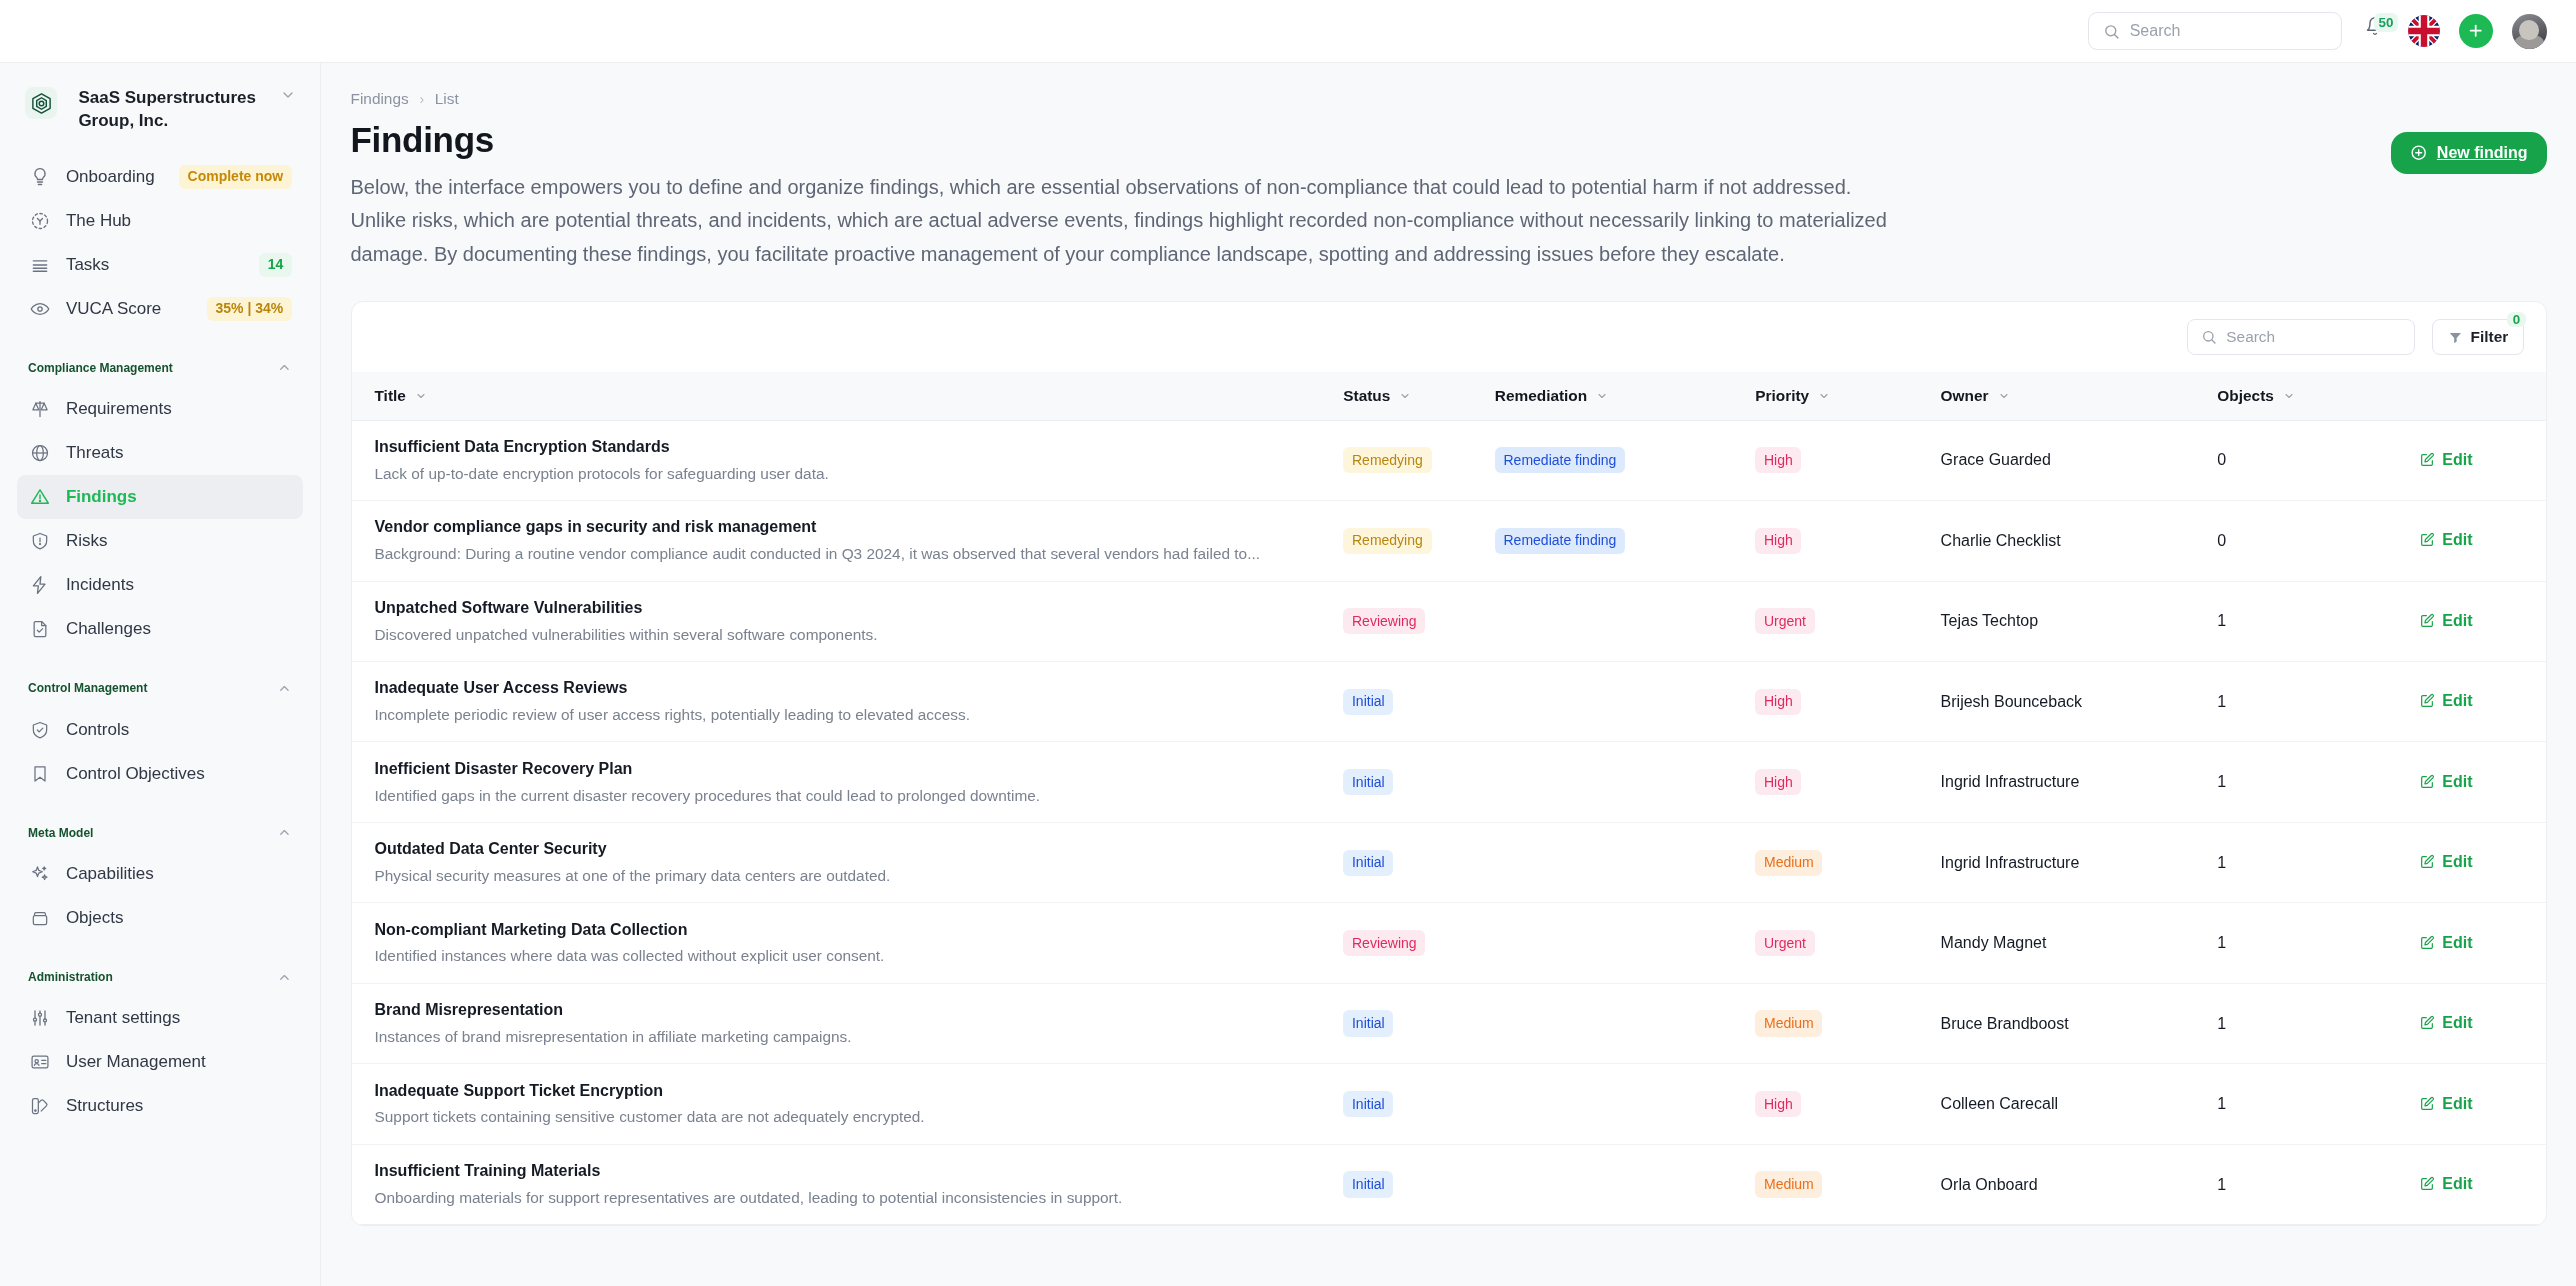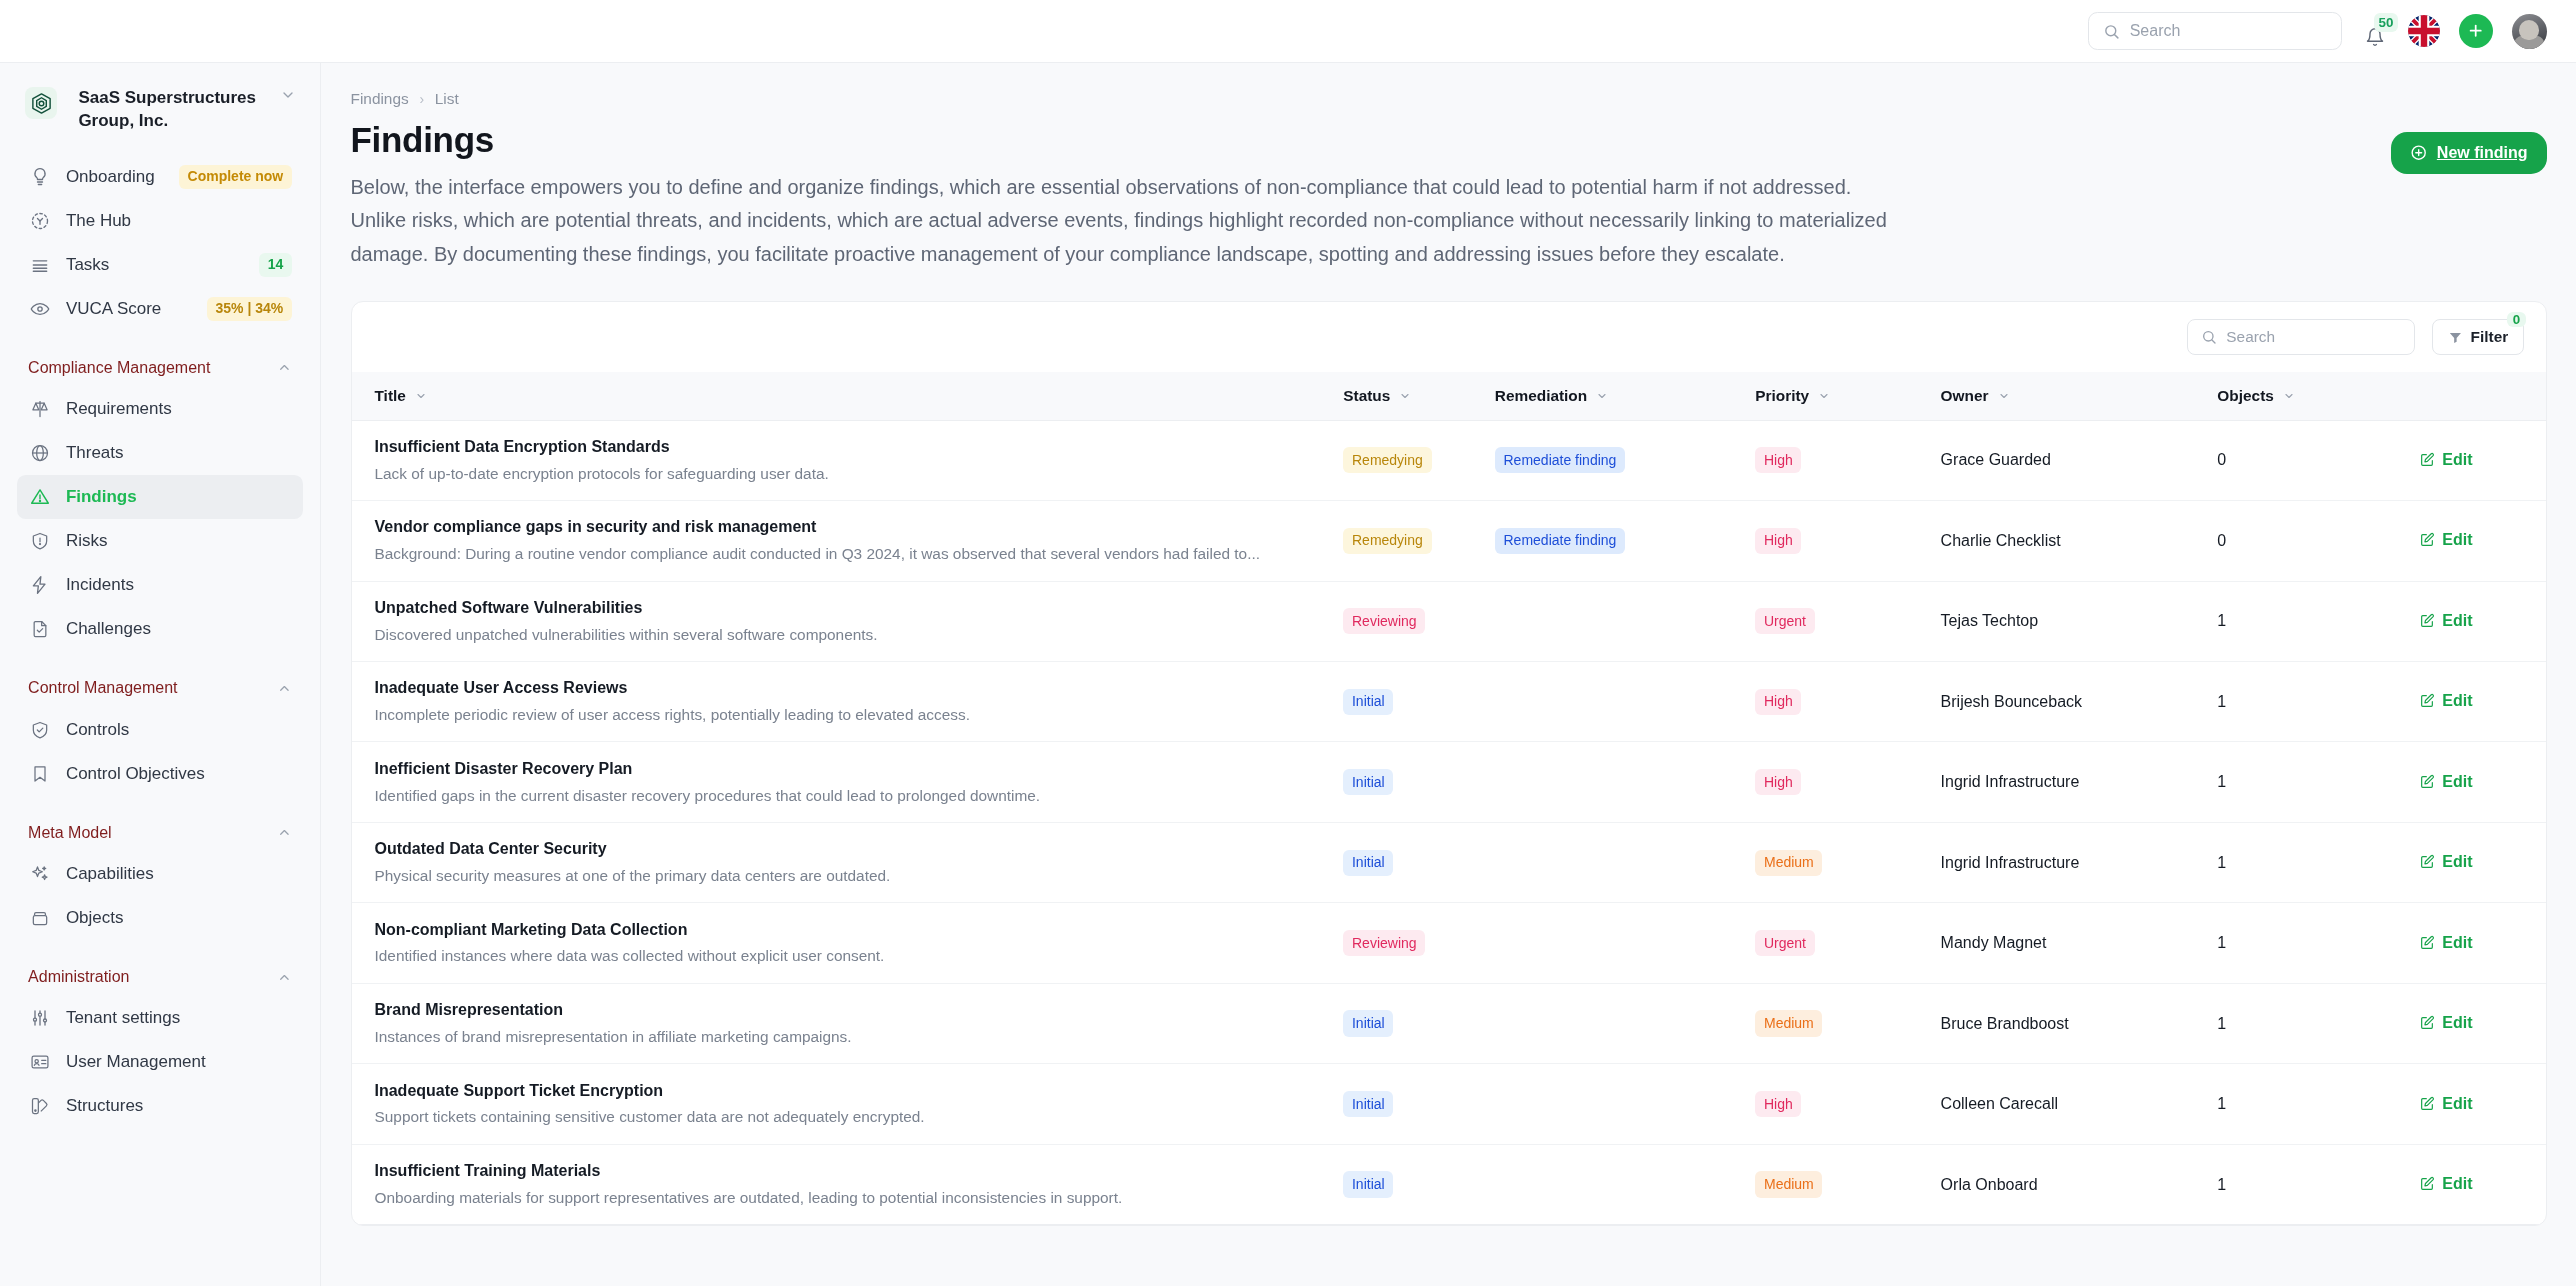--- a/index.html
+++ b/index.html
@@ -35,21 +35,21 @@
     padding-right: 29.5px; gap: 19px;
   }
   .search-box {
     width: 254px; height: 38px;
     border: 0.7px solid #e3e6ea; border-radius: 9.4px;
     background: #fff;
     display: flex; align-items: center; gap: 9.4px;
     padding: 0 14.8px;
   }
   .search-box .ph { color: #9aa2ae; font-size: 16px; }
-  .bell-wrap { position: relative; width: 28px; height: 31px; display:flex; align-items:flex-end; justify-content:center; cursor:pointer;}
+  .bell-wrap { position: relative; width: 28px; height: 31px; display:flex; align-items:flex-start; justify-content:center; cursor:pointer;}
   .bell-badge {
     position: absolute; top: -2.7px; left: 13.4px;
     background: #e8f8ef; color: #18a05c;
     font-size: 13.4px; font-weight: 600;
     border-radius: 6px; padding: 0.7px 4.7px; line-height: 1.3;
   }
   .flag { width: 32px; height: 32px; border-radius: 50%; overflow: hidden; cursor: pointer; }
   .plus-btn {
     width: 34px; height: 34px; border-radius: 50%;
     background: #1db954; display:flex; align-items:center; justify-content:center;
@@ -108,21 +108,21 @@
   .pill {
     font-size: 14px; font-weight: 600; border-radius: 6px; padding: 3.4px 8.7px; line-height:1.25;
   }
   .pill.amber { background:#fdf4d6; color:#c48a05; }
   .pill.green { background:#e9f8ef; color:#16a34a; }
   .pill.amber2 { background:#fdf4d6; color:#b8860b; }
   .section-hd {
     display:flex; align-items:center; justify-content: space-between;
     padding: 0 10.7px; margin: 23px 0 5.4px 0; height: 28px; cursor:pointer;
   }
-  .section-hd .t { font-size: 16px; color: #7f1d1d; font-weight: 400; }
+  .section-hd .t { font-size: 12px; color: #14532d; font-weight: 700; }
 
   
   .main { flex: 1; background: #f8f9fb; overflow: hidden; padding: 0 29.5px 0 29.5px; }
   .crumbs { display:flex; align-items:center; gap: 10.7px; padding-top: 27px; }
   .crumbs a { font-size: 15.4px; color: #8b93a0; text-decoration: none; cursor:pointer; }
   .crumbs .sep { color:#b7bdc7; font-size: 14px; }
   .title-row { display:flex; align-items:flex-start; justify-content: space-between; margin-top: 12px; }
   .page-title { font-size: 35px; font-weight: 700; color:#12161d; letter-spacing:-0.3px; }
   .page-desc {
     margin-top: 10.7px; font-size: 20px; line-height: 1.68; color:#5e6675;

